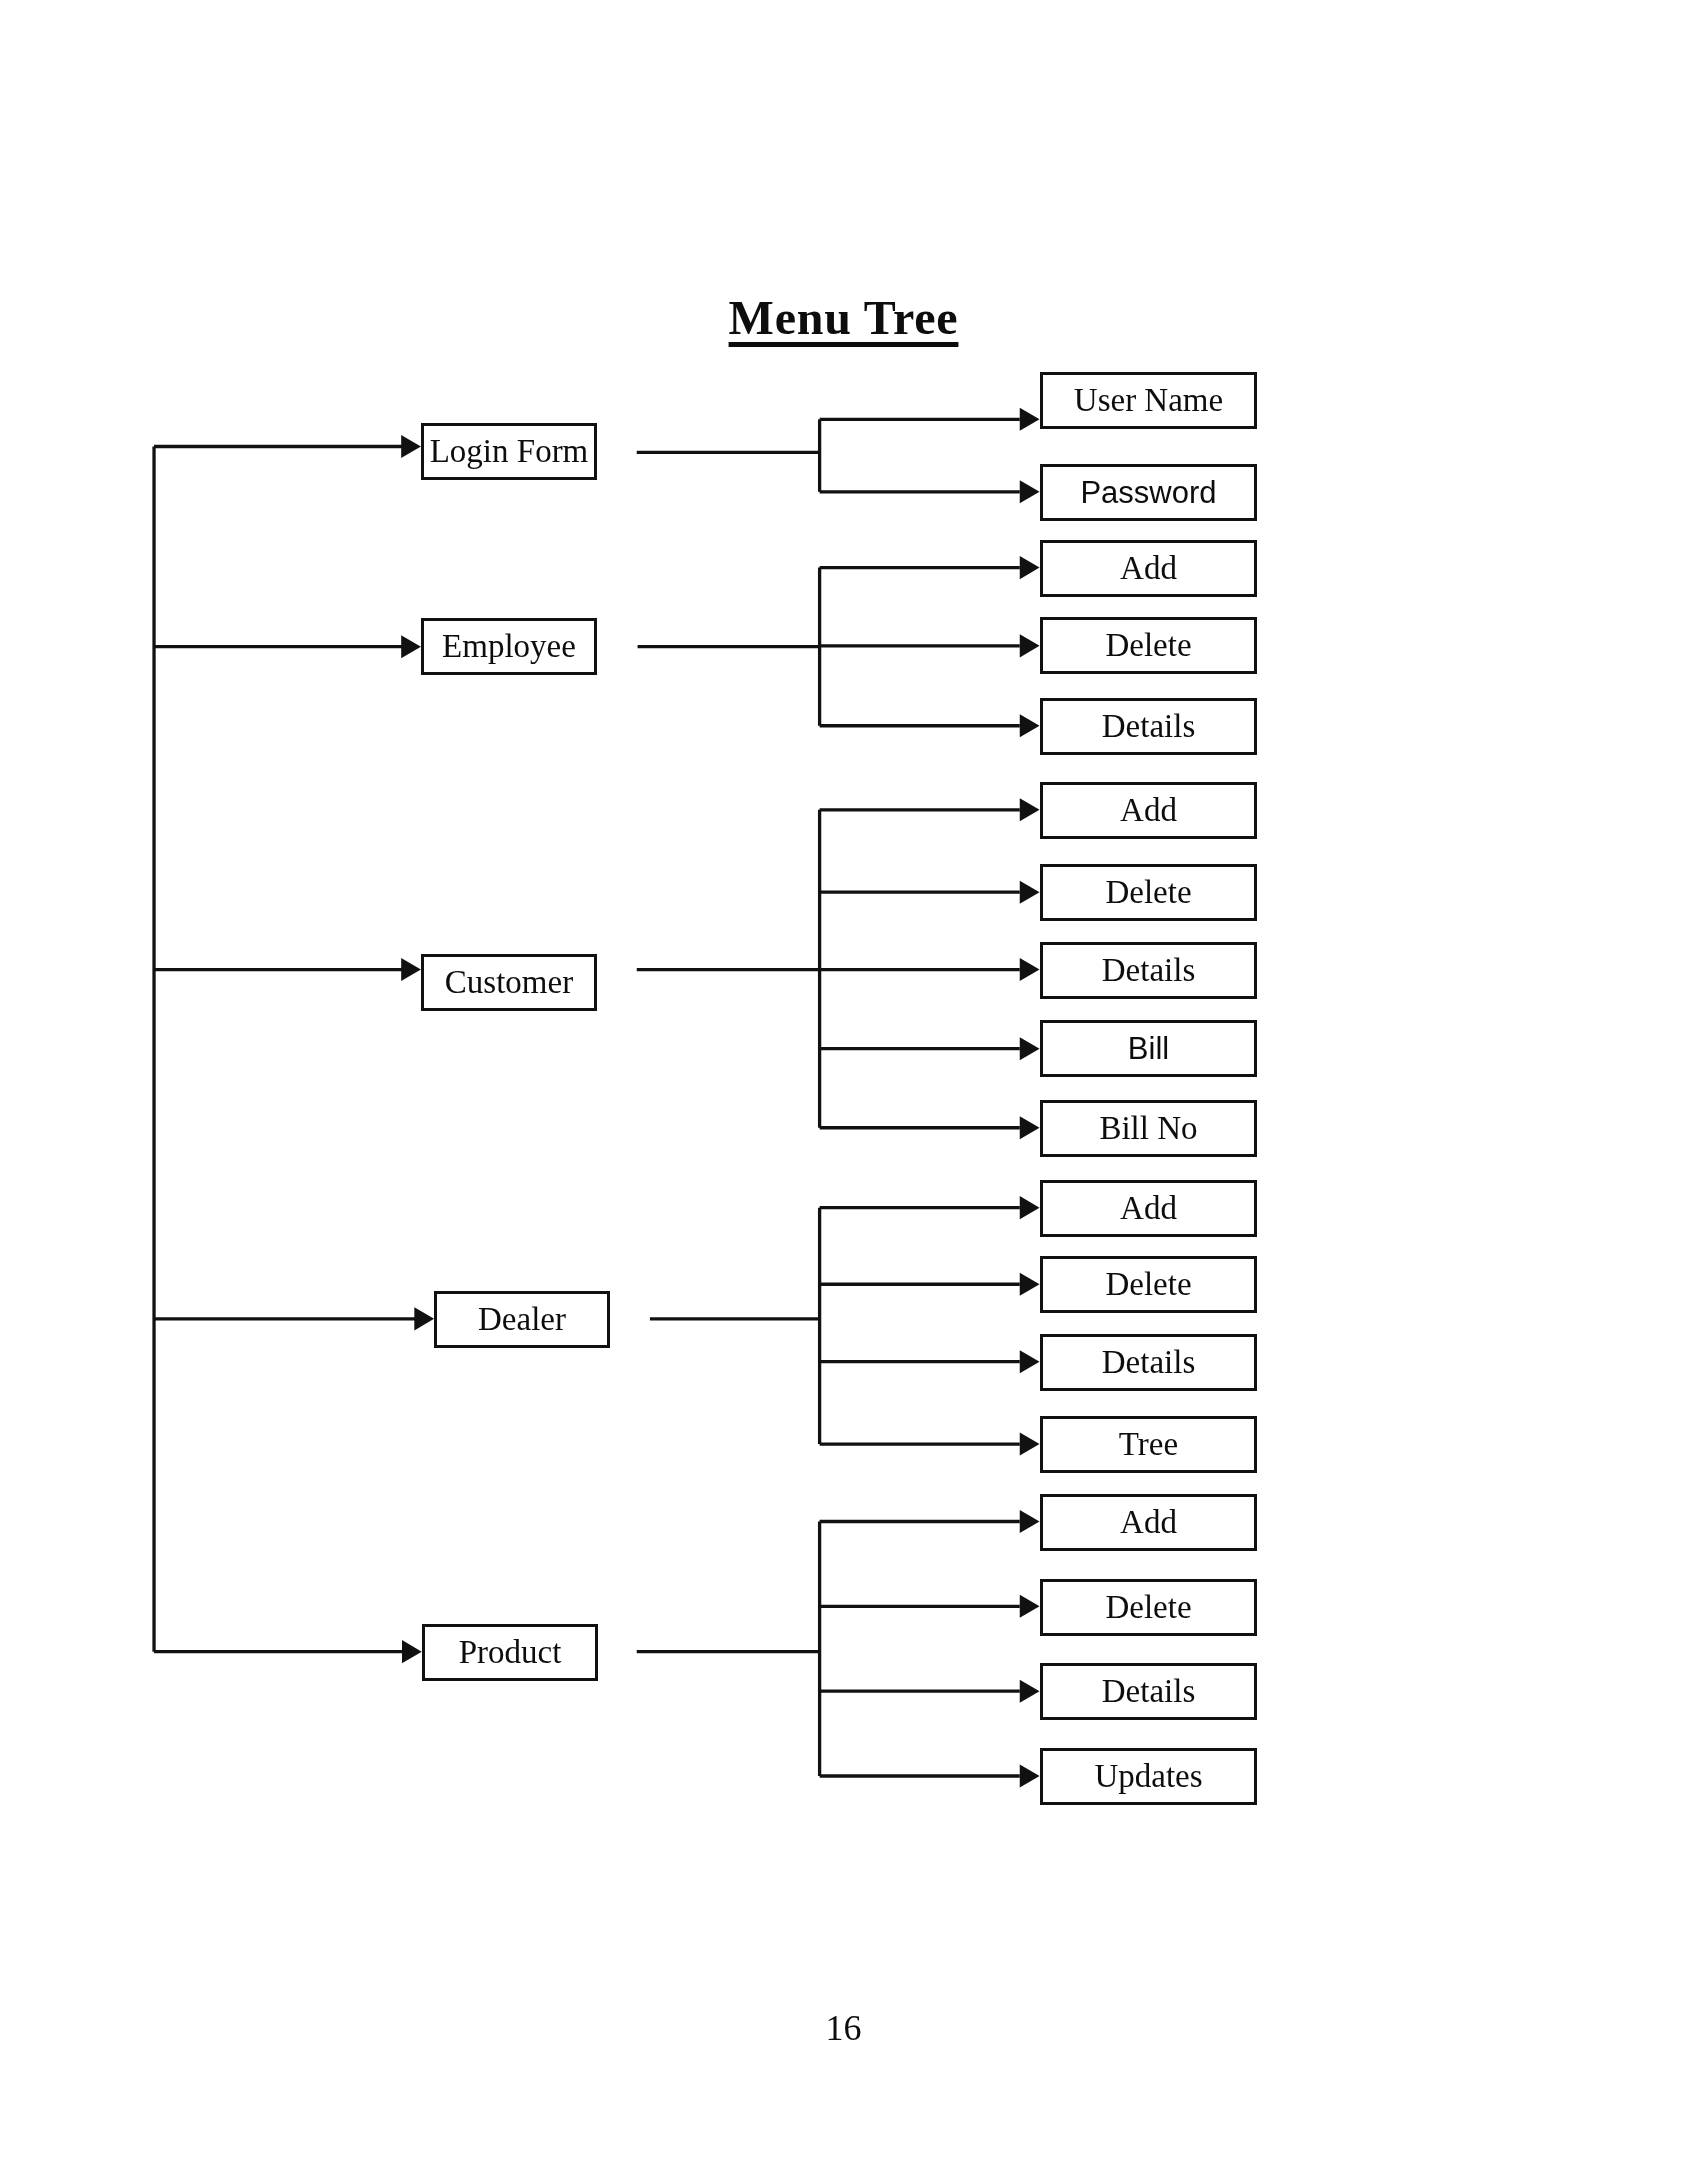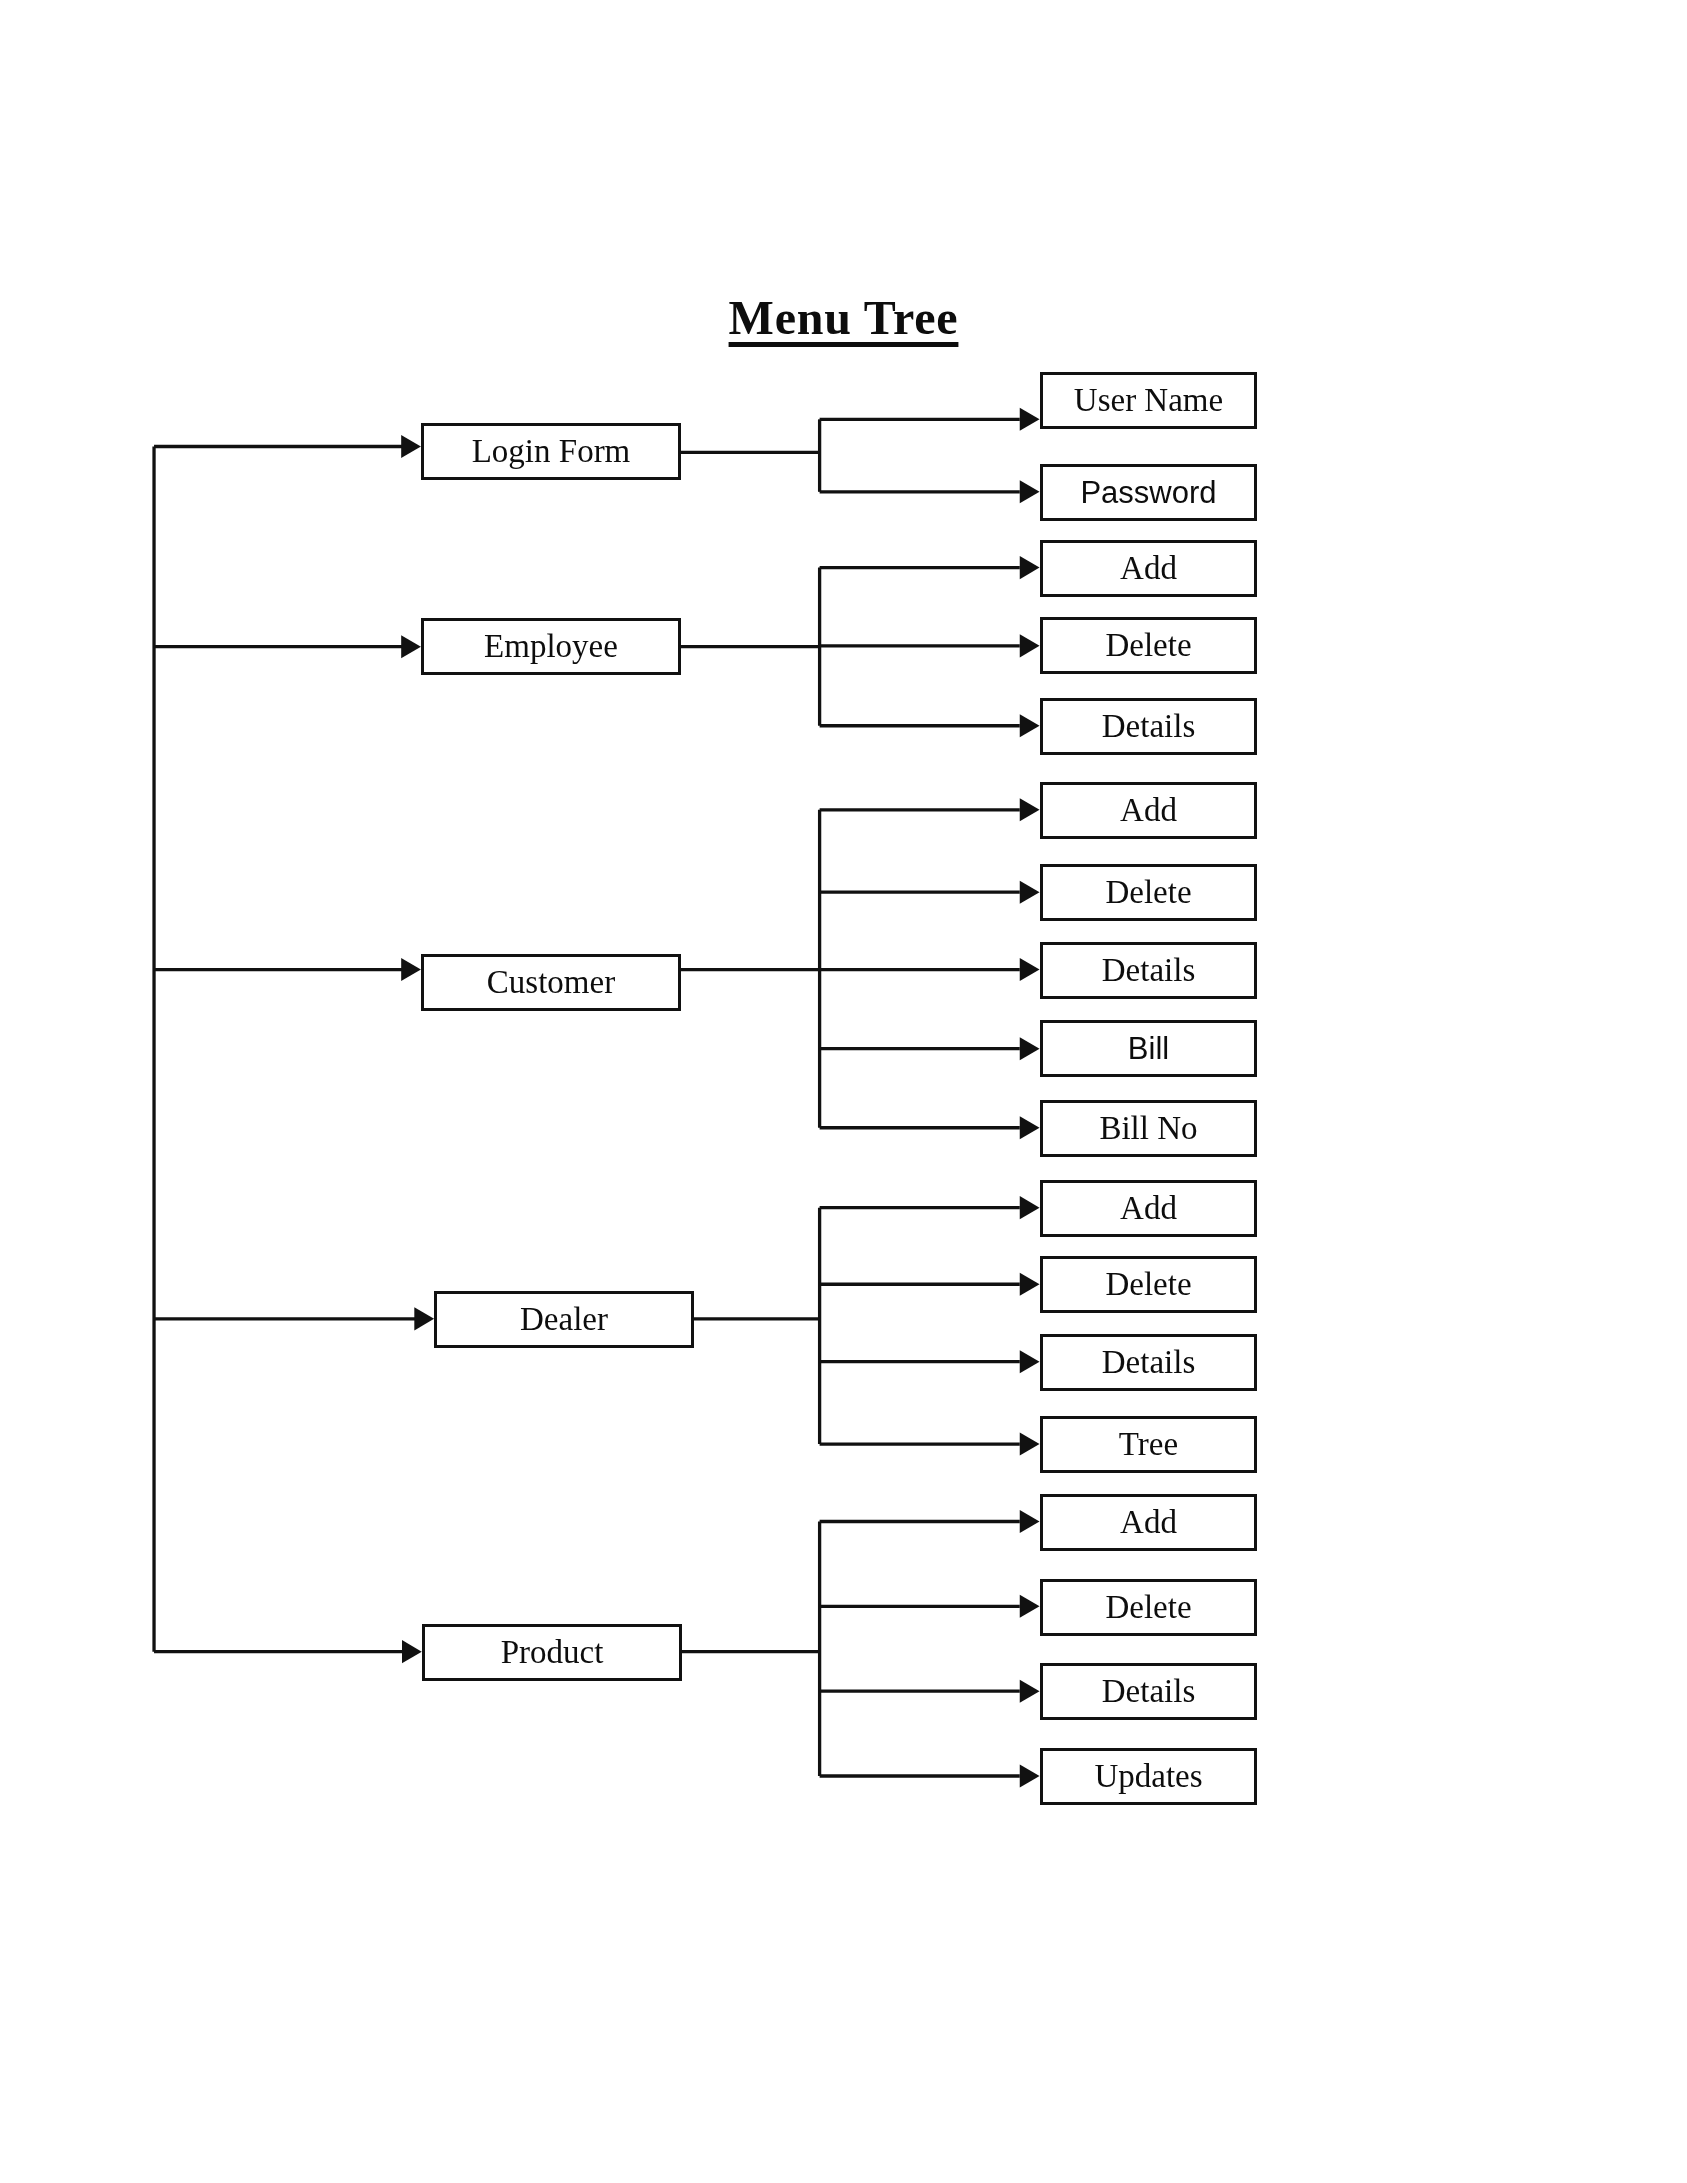--- a/index.html
+++ b/index.html
@@ -34,21 +34,21 @@
     border:3.3px solid #111;
     background:#fff;
     box-sizing:border-box;
     display:flex;
     align-items:center;
     justify-content:center;
     font-size:33px;
     line-height:1;
     white-space:nowrap;
   }
-  .parent{width:260px;left:421px;}
+  .parent{width:176px;left:421px;}
   .child{width:217px;left:1040px;}
   .sans{font-family:Liberation Sans, sans-serif;font-size:31px;}
   .pageno{
     position:absolute;
     top:2007px;left:0;width:1687px;
     text-align:center;
     font-size:36px;
   }
 </style>
 </head>
@@ -161,15 +161,16 @@
   <div class="node child" style="top:1180px">Add</div>
   <div class="node child" style="top:1256px">Delete</div>
   <div class="node child" style="top:1334px">Details</div>
   <div class="node child" style="top:1416px">Tree</div>
 
   <div class="node child" style="top:1494px">Add</div>
   <div class="node child" style="top:1579px">Delete</div>
   <div class="node child" style="top:1663px">Details</div>
   <div class="node child" style="top:1748px">Updates</div>
 
+  <div class="pageno">16</div>
 
 </div>
 
 
 </body></html>

